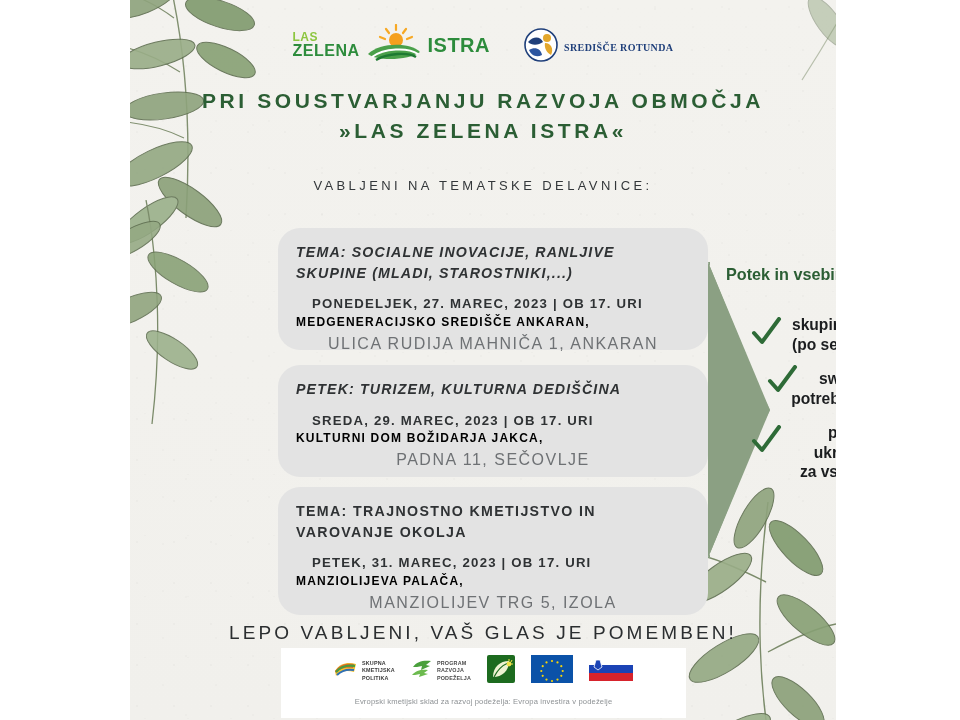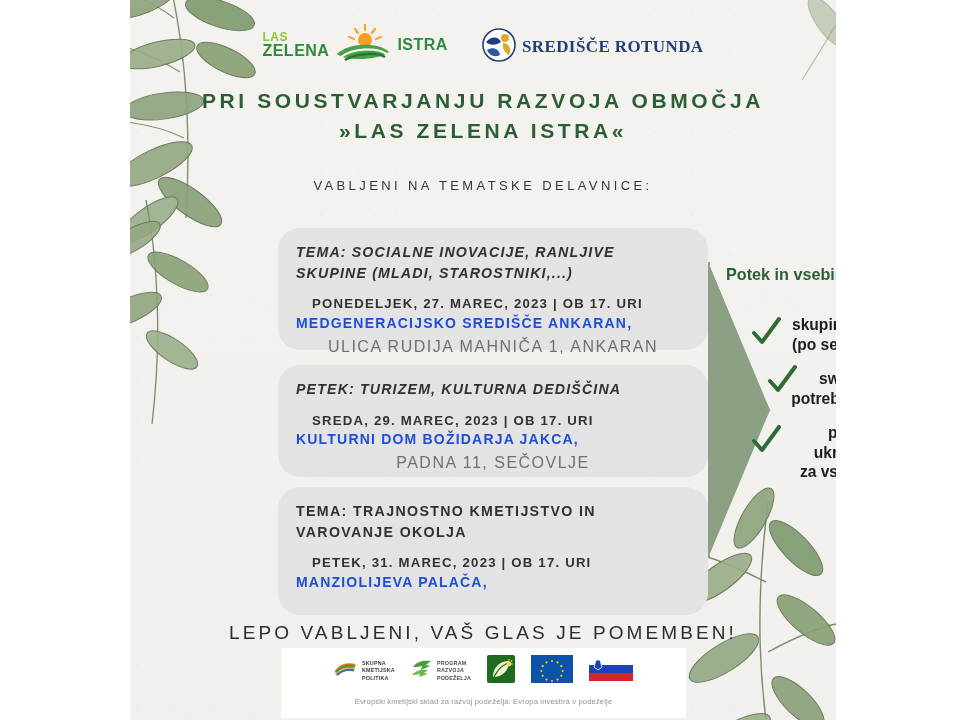--- a/index.html
+++ b/index.html
@@ -56,23 +56,23 @@
   }
   .logo-block { display: flex; align-items: center; gap: 6px; }
   .logo-las-text {
     display: flex; flex-direction: column;
     line-height: 0.95;
     font-weight: bold;
     letter-spacing: .5px;
   }
   .logo-las-top { font-size: 12px; color: #8cc63f; }
   .logo-las-bot { font-size: 16px; color: #2d8c3c; }
-  .logo-istra-word { font-size: 16px; font-weight: bold; color: #2d8c3c; letter-spacing: .5px; }
+  .logo-istra-word { font-size: 20px; font-weight: bold; color: #2d8c3c; letter-spacing: .5px; }
   .logo-rot-text {
-    font-size: 17px; font-weight: bold; color: #1f3f7a;
+    font-size: 10px; font-weight: bold; color: #1f3f7a;
     letter-spacing: .4px; font-family: "Liberation Serif", serif;
   }
 
   
   .title-block {
     position: absolute;
     left: 0; right: 0; top: 86px;
     text-align: center;
     color: #2b5e34;
     font-weight: bold;
@@ -117,23 +117,23 @@
   .card-theme.upright { font-style: normal; letter-spacing: 1.35px; }
   .card-when {
     font-size: 13.2px;
     font-weight: bold;
     color: #2f3234;
     letter-spacing: 1.2px;
     line-height: 1.42;
     padding-left: 16px;
   }
   .card-place {
-    font-size: 14px;
-    font-weight: bold;
-    color: #1d4ed8;
+    font-size: 12px;
+    font-weight: bold;
+    color: #000000;
     letter-spacing: 1.2px;
     line-height: 1.42;
   }
   .card-address {
     font-size: 16px;
     color: #6e7174;
     letter-spacing: 1.5px;
     line-height: 1.45;
     margin-top: 1px;
     text-align: center;
@@ -358,20 +358,21 @@
       <div class="card-theme">PETEK: TURIZEM, KULTURNA DEDIŠČINA</div>
       <div class="card-when">SREDA, 29. MAREC, 2023 | OB 17. URI</div>
       <div class="card-place">KULTURNI DOM BOŽIDARJA JAKCA,</div>
       <div class="card-address"> PADNA 11, SEČOVLJE</div>
     </div>
 
     <div class="card" id="card-2">
       <div class="card-theme upright">TEMA: TRAJNOSTNO KMETIJSTVO IN VAROVANJE OKOLJA</div>
       <div class="card-when">PETEK, 31. MAREC, 2023 | OB 17. URI</div>
       <div class="card-place">MANZIOLIJEVA PALAČA,</div>
+      <div class="card-address">MANZIOLIJEV TRG 5, IZOLA</div>
     </div>
 
     <div class="arrow">
       <svg width="66" height="296" viewBox="0 0 66 296" preserveAspectRatio="none">
         <polygon points="0,0 54,132 62,148 54,164 0,296 2,296 2,0" fill="#8ba083"></polygon>
         <polygon points="0,0 62,148 0,296" fill="#8ba083"></polygon>
       </svg>
     </div>
 
     <div class="right-head">Potek in vsebina delavnic:</div>

